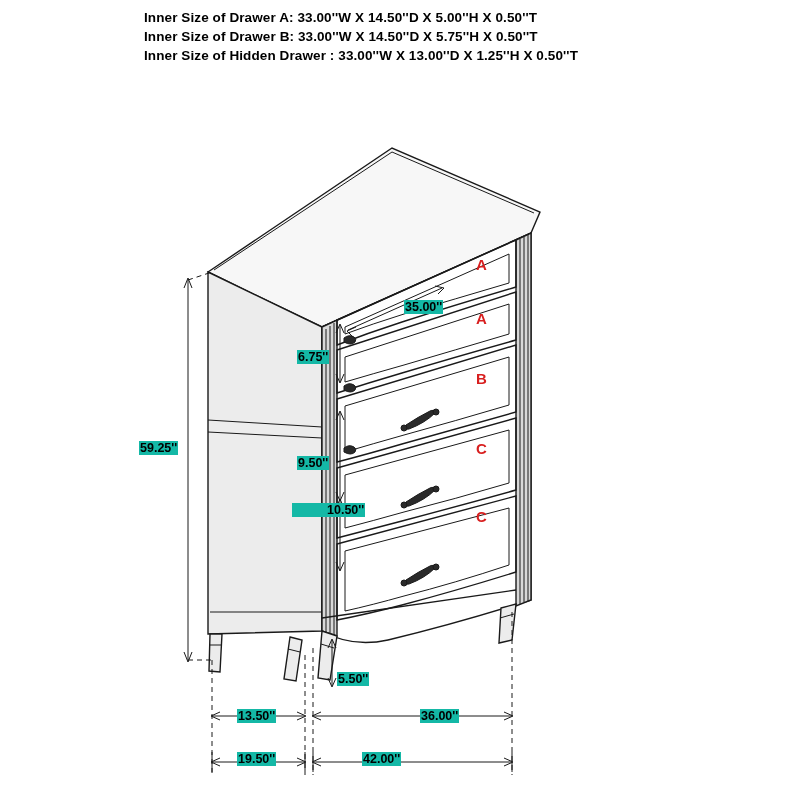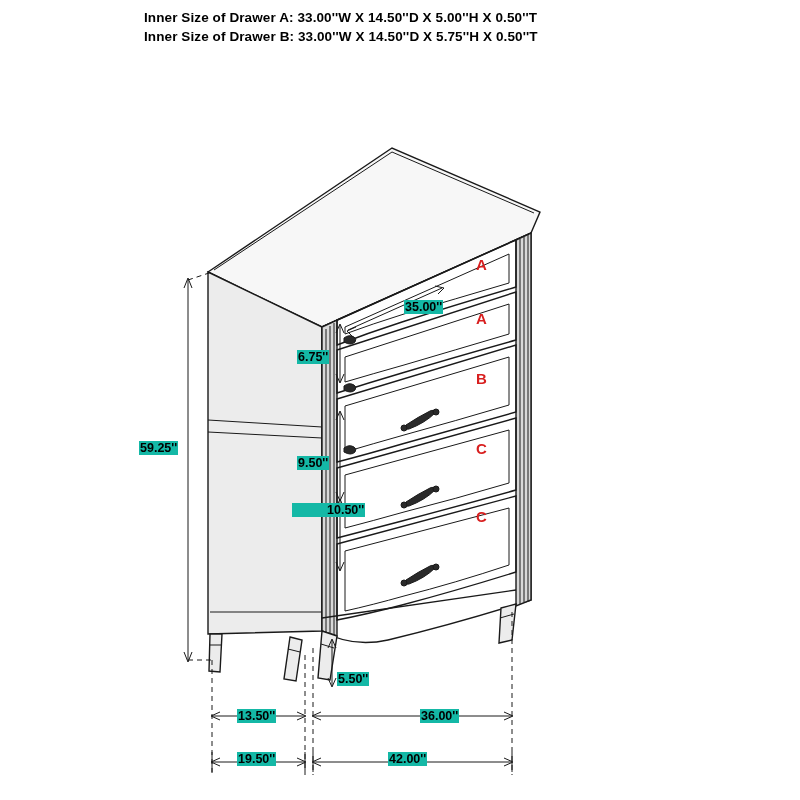--- a/index.html
+++ b/index.html
@@ -52,20 +52,21 @@
     color: #d81f1f;
     white-space: nowrap;
   }
 </style>
 </head>
 <body>
 
 <div id="spec-block">
   <div class="spec-line">Inner Size of Drawer A: 33.00''W X 14.50''D X 5.00''H X 0.50''T</div>
   <div class="spec-line">Inner Size of Drawer B: 33.00''W X 14.50''D X 5.75''H X 0.50''T</div>
+  <div class="spec-line">Inner Size of Hidden Drawer : 33.00''W X 13.00''D X 1.25''H X 0.50''T</div>
 </div>
 
 <svg id="diagram" viewBox="0 0 800 800">
   <defs>
     <style>
       .ln { fill:none; stroke:#1a1a1a; stroke-width:1.4; }
       .ln-thin { fill:none; stroke:#1a1a1a; stroke-width:1; }
       .ln-thick { fill:none; stroke:#1a1a1a; stroke-width:1.8; }
       .dash { fill:none; stroke:#1a1a1a; stroke-width:1; stroke-dasharray:5 4; }
       .fill-w { fill:#ffffff; stroke:#1a1a1a; stroke-width:1.4; }
@@ -215,21 +216,21 @@
 <div id="dim-labels">
   <span class="dim-label" style="left:139px; top:441px;">59.25''</span>
   <span class="dim-label" style="left:404px; top:300px;">35.00''</span>
   <span class="dim-label" style="left:297px; top:350px;">6.75''</span>
   <span class="dim-label" style="left:297px; top:456px;">9.50''</span>
   <span class="dim-label" style="left:292px; top:503px;padding-left:35px;">10.50''</span>
   <span class="dim-label" style="left:337px; top:672px;">5.50''</span>
   <span class="dim-label" style="left:237px; top:709px;">13.50''</span>
   <span class="dim-label" style="left:380px; top:709px;margin-left:40px;">36.00''</span>
   <span class="dim-label" style="left:237px; top:752px;">19.50''</span>
-  <span class="dim-label" style="left:388px; top:752px;">42.00''</span>
+  <span class="dim-label" style="left:362px; top:752px;">42.00''</span>
 </div>
 
 <div id="drawer-tags">
   <span class="drawer-tag" style="left:476px; top:256px;">A</span>
   <span class="drawer-tag" style="left:476px; top:310px;">A</span>
   <span class="drawer-tag" style="left:476px; top:370px;">B</span>
   <span class="drawer-tag" style="left:476px; top:440px;">C</span>
   <span class="drawer-tag" style="left:476px; top:508px;">C</span>
 </div>
 

